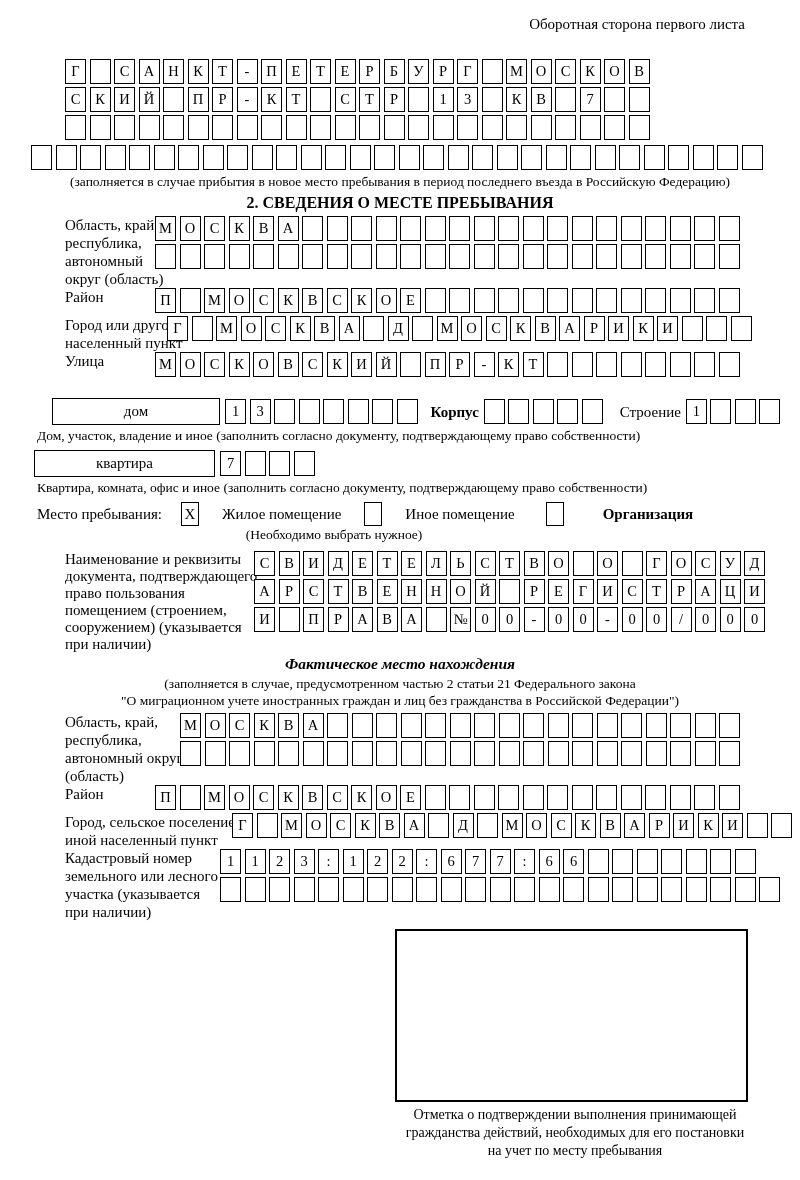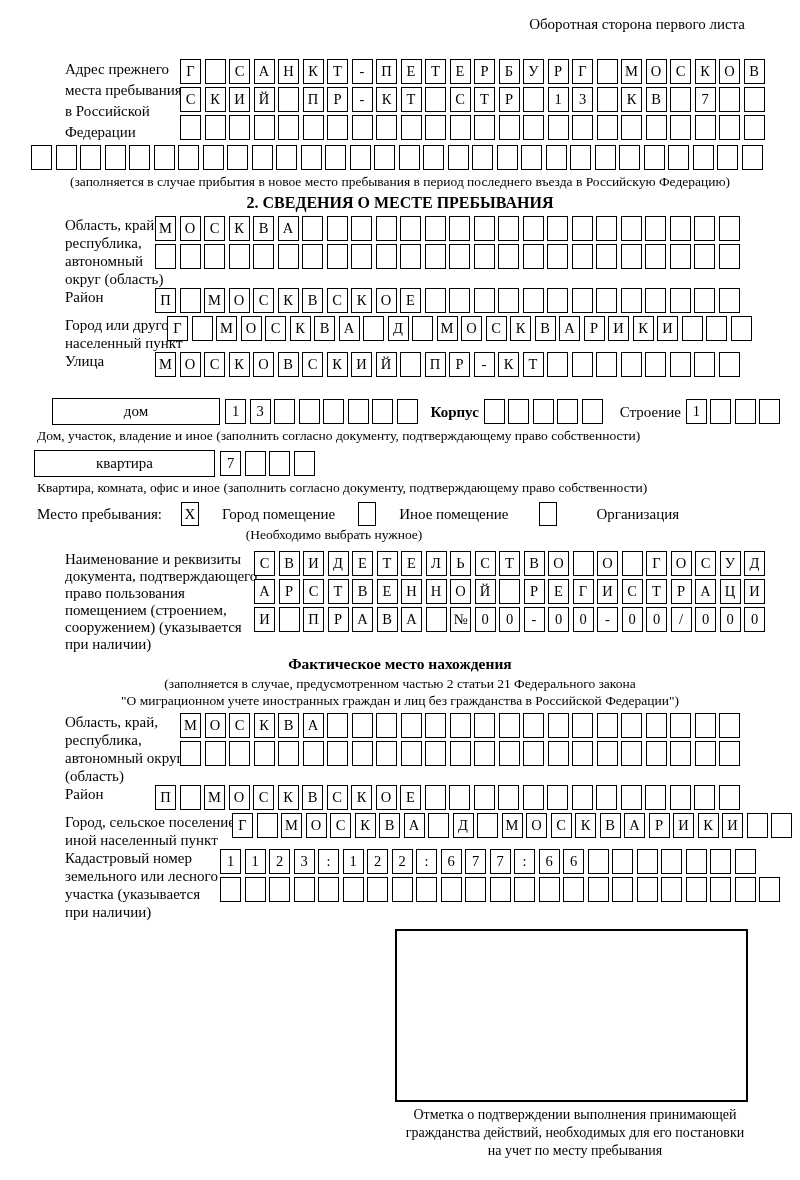--- a/index.html
+++ b/index.html
@@ -14,21 +14,21 @@
   .flabel div{white-space:nowrap;}
   .cells{display:flex;gap:3.5px;margin-bottom:3px;}
   .cell{
     box-sizing:border-box;width:21px;height:25px;flex-shrink:0;
     border:1.5px solid #000;display:inline-flex;align-items:center;justify-content:center;
     font-size:14.5px;line-height:1;background:#fff;
   }
   .note{font-size:13.5px;line-height:17px;}
   .note.center{text-align:center;}
   .h2{font-weight:bold;font-size:16px;text-align:center;margin:4px 0 4px 0;}
-  .h3{font-weight:bold;font-size:15.5px;text-align:center;margin:2px 0 2px 0;}
+  .h3{font-weight:bold;font-size:15.5px;text-align:center;margin:2px 0 2px 0;font-style:italic;}
   .wbox{
     box-sizing:border-box;border:1.5px solid #000;height:27px;
     display:inline-flex;align-items:center;justify-content:center;font-size:15px;flex-shrink:0;
   }
   .cb{
     box-sizing:border-box;width:18px;height:24px;border:1.5px solid #000;
     display:inline-flex;align-items:center;justify-content:center;font-size:15px;flex-shrink:0;
   }
   .inline-lbl{font-size:15px;line-height:24px;white-space:nowrap;}
   .bigbox{box-sizing:border-box;margin:8px 0 0 395px;width:353px;height:173px;border:2px solid #000;background:#fff;}
@@ -52,26 +52,20 @@
   .factdist .flabel{width:90px;}
   .factcity .flabel{width:167px;}
   .factcad .flabel{width:155px;} .mt4{margin-top:4px;}
 </style>
 </head>
 <body>
 
 <div class="hdr">Оборотная сторона первого листа</div>
 
 <div class="frow sec1">
-  <div class="flabel">
-      <div>Адрес прежнего</div>
-      <div>места пребывания</div>
-      <div>в Российской</div>
-      <div>Федерации</div>
-    </div>
   <div>
     <div class="cells">
         <span class="cell">Г</span>
         <span class="cell"></span>
         <span class="cell">С</span>
         <span class="cell">А</span>
         <span class="cell">Н</span>
         <span class="cell">К</span>
         <span class="cell">Т</span>
         <span class="cell">-</span>
@@ -375,25 +369,25 @@
       <span class="cell"></span>
       <span class="cell"></span>
       <span class="cell"></span>
     </div>
 </div>
 <div class="note lnote">Квартира, комната, офис и иное (заполнить согласно документу, подтверждающему право собственности)</div>
 
 <div class="stayrow">
   <span class="inline-lbl">Место пребывания:</span>
   <span class="cb" style="margin-left:8px;">X</span>
-  <span class="inline-lbl" style="margin-left:12px;">Город помещение</span>
+  <span class="inline-lbl" style="margin-left:12px;">Жилое помещение</span>
   <span class="cb" style="margin-left:12px;"></span>
   <span class="inline-lbl" style="margin-left:12px;">Иное помещение</span>
   <span class="cb" style="margin-left:20px;"></span>
-  <span class="inline-lbl" style="margin-left:28px;">Организация</span>
+  <span class="inline-lbl" style="margin-left:28px;font-weight:bold;">Организация</span>
 </div>
 <div class="note choosenote">(Необходимо выбрать нужное)</div>
 
 <div class="frow docrow">
   <div class="flabel">
       <div>Наименование и реквизиты</div>
       <div>документа, подтверждающего</div>
       <div>право пользования</div>
       <div>помещением (строением,</div>
       <div>сооружением) (указывается</div>

